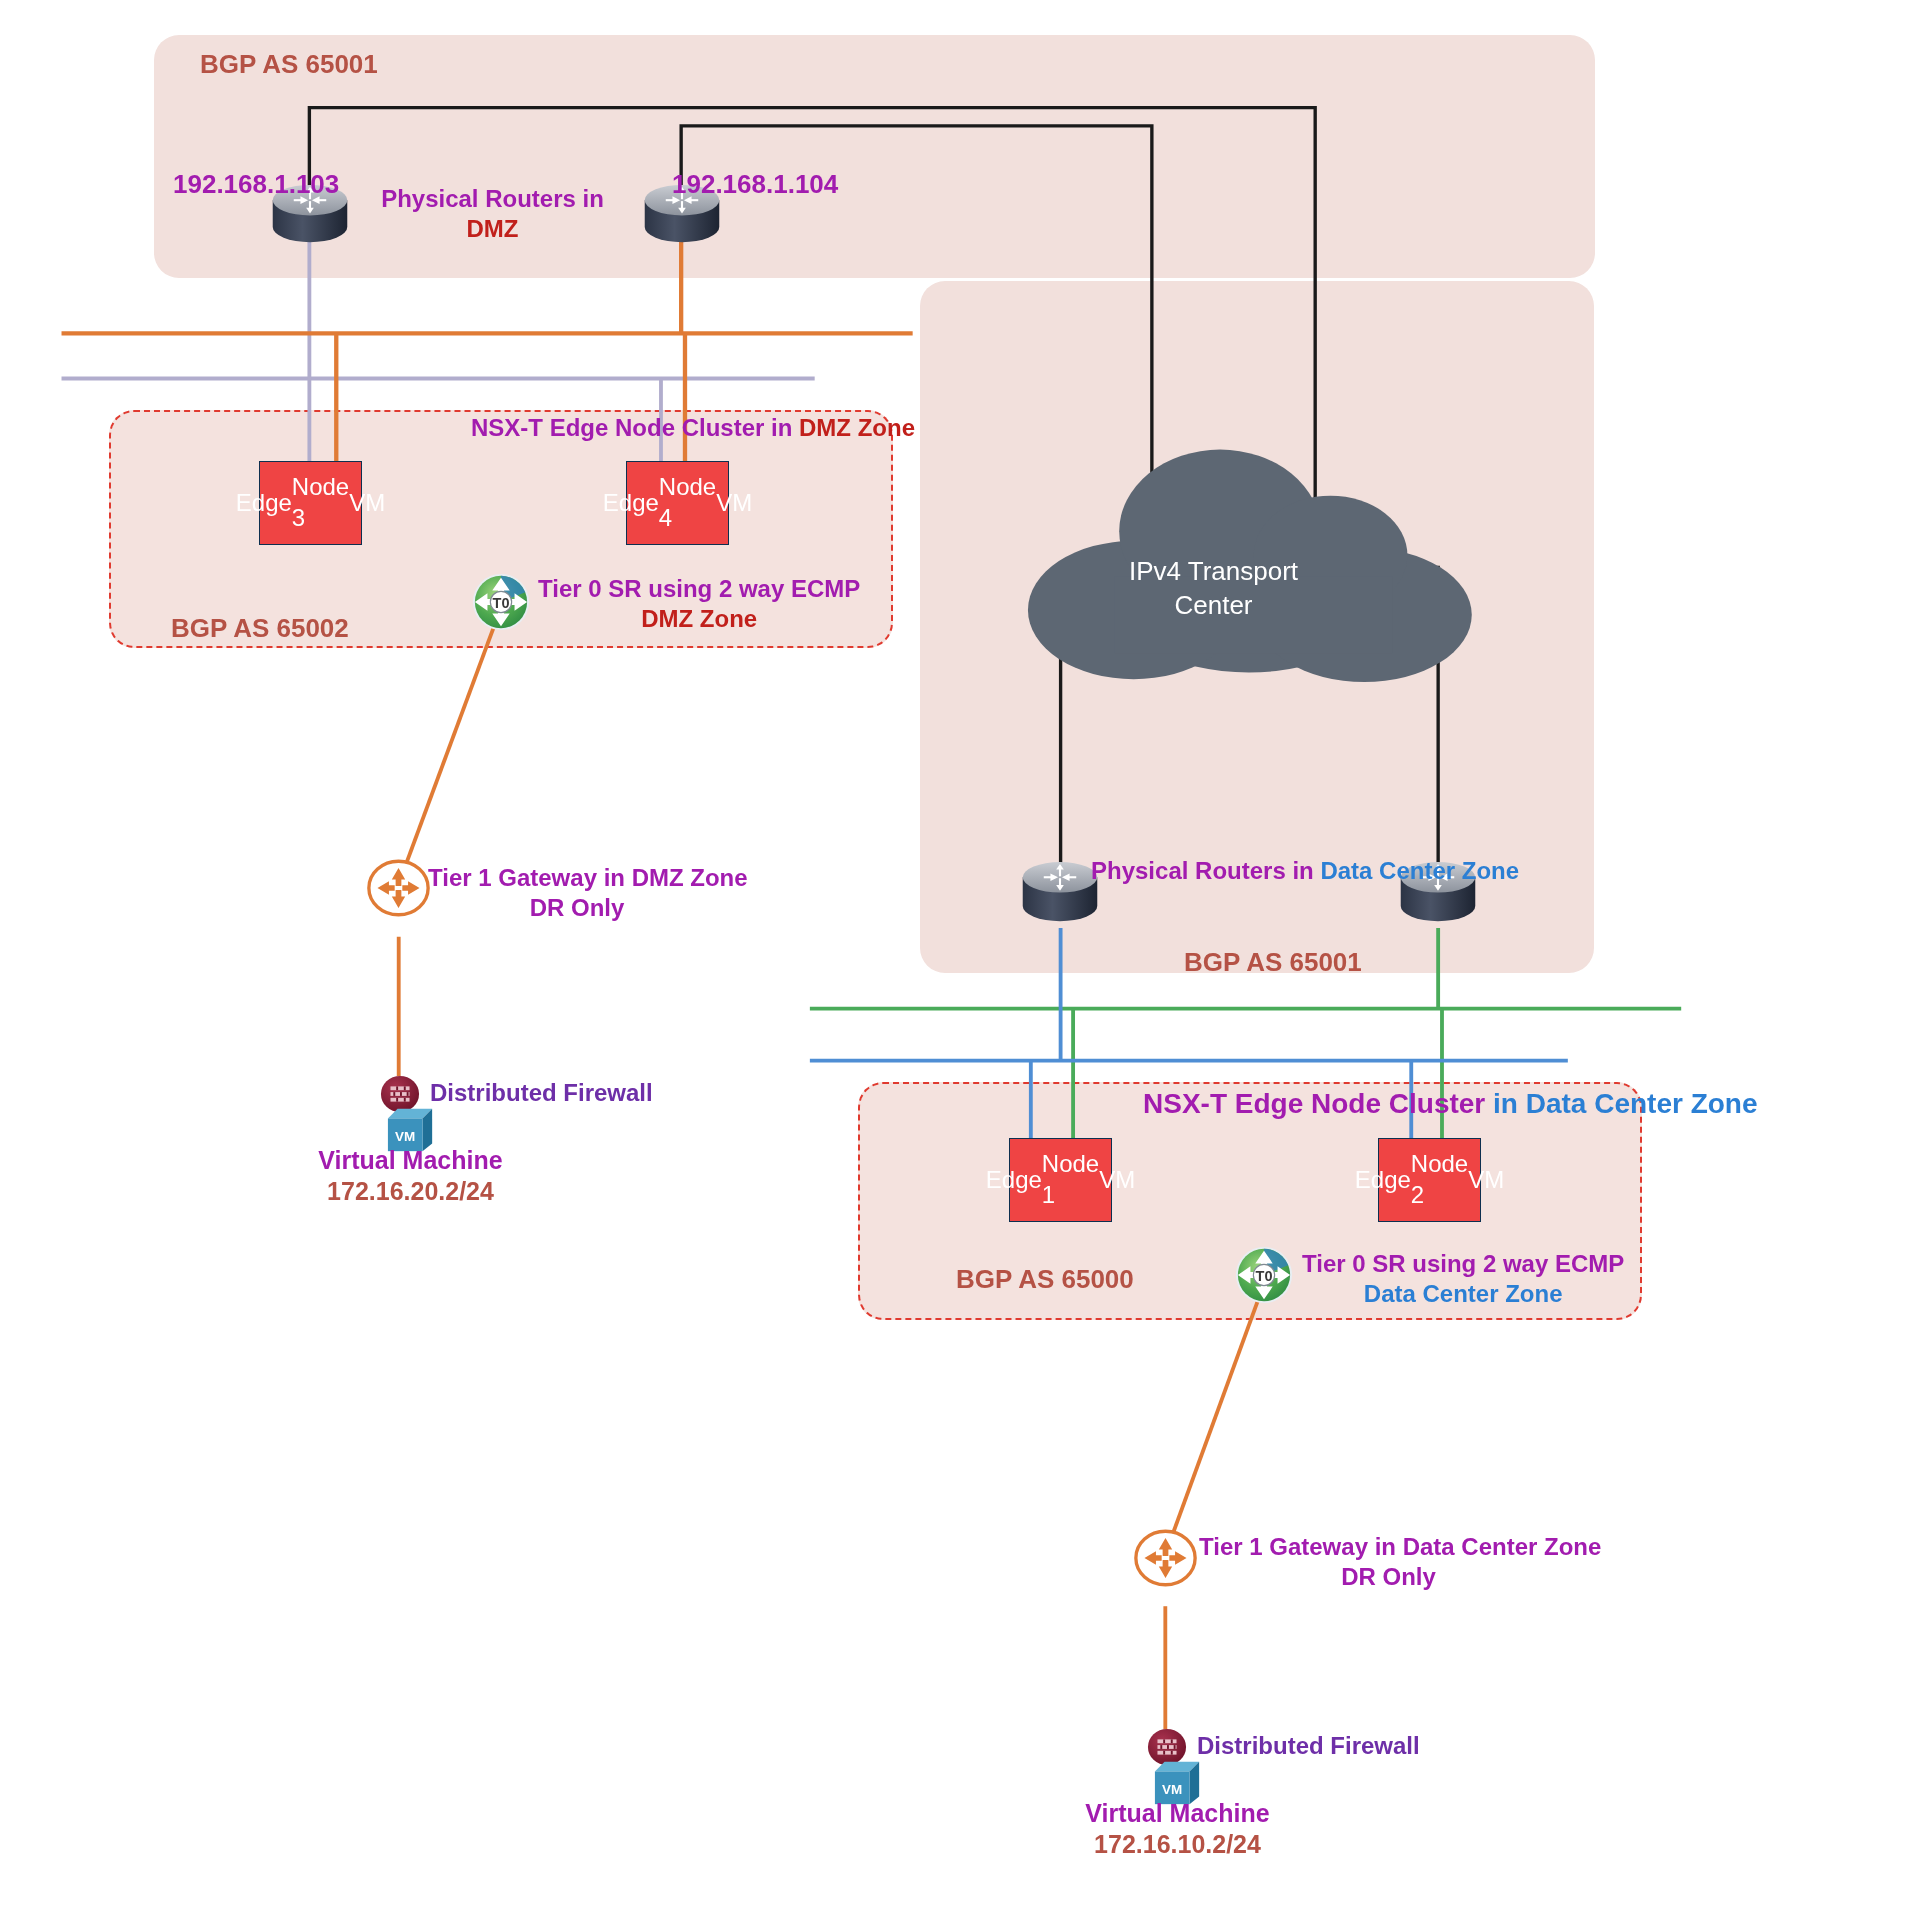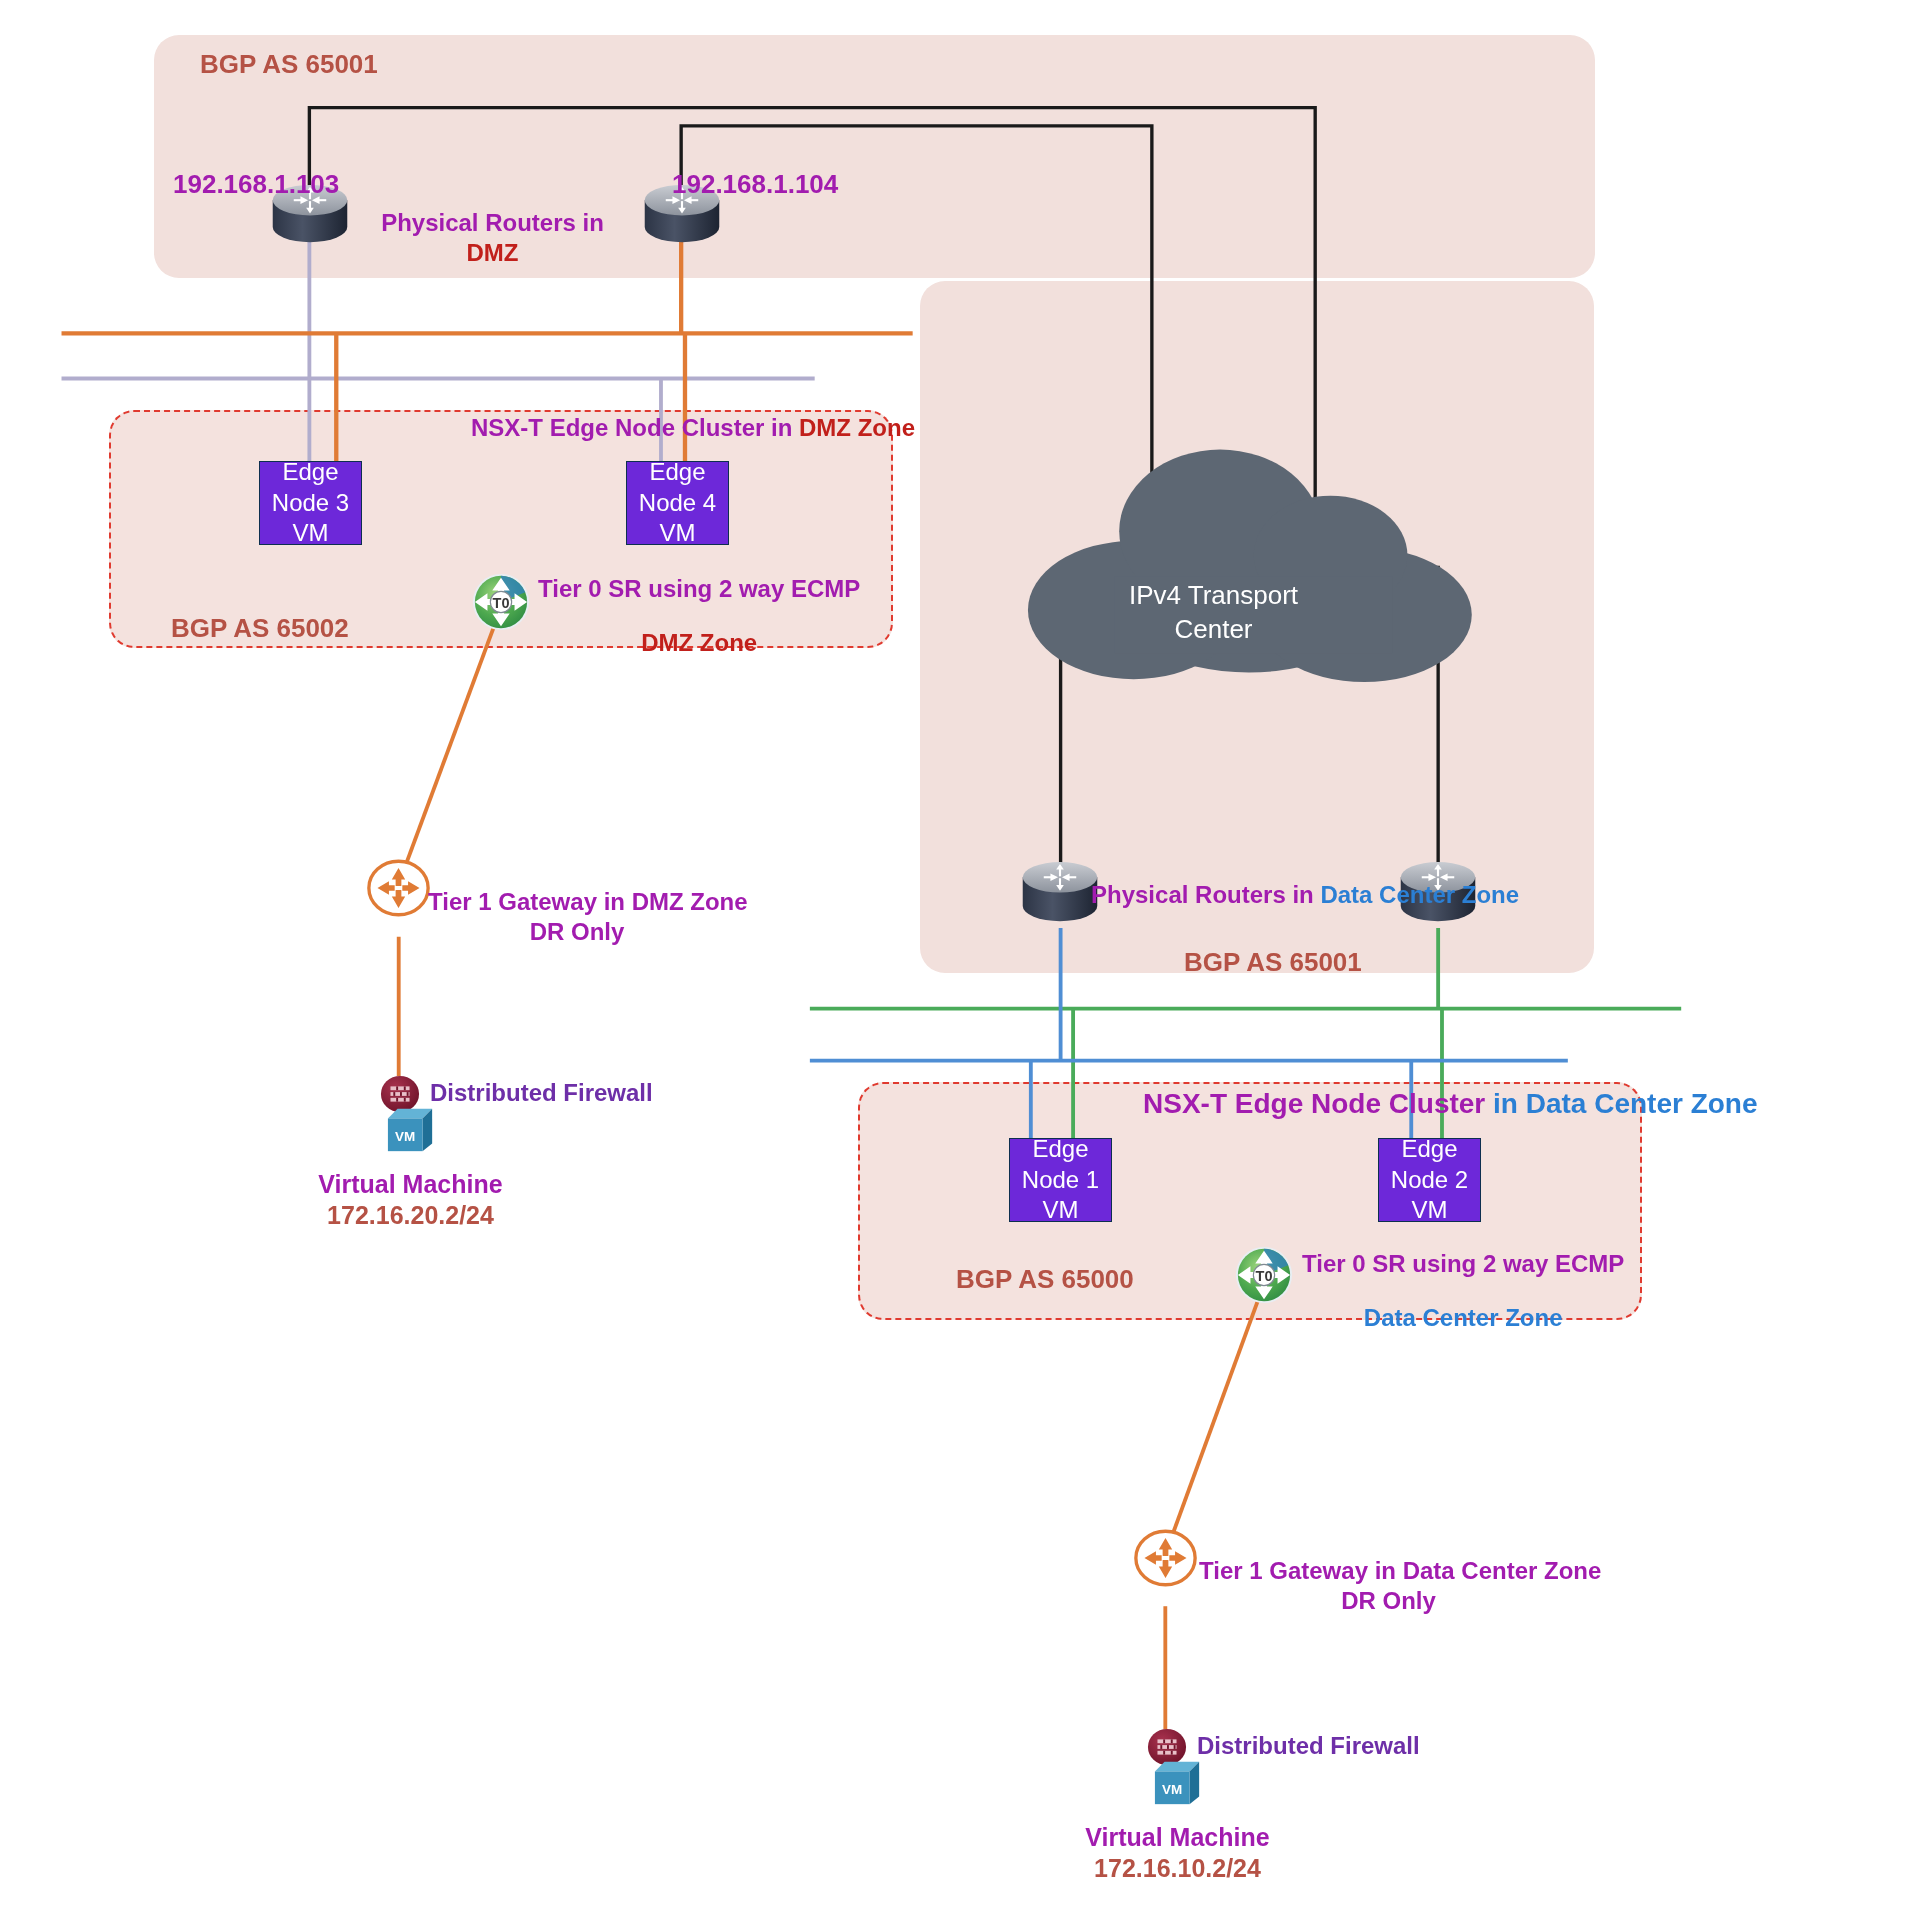--- a/index.html
+++ b/index.html
@@ -8,23 +8,23 @@
   svg.layer{position:absolute;left:0;top:0;width:1931px;height:1929px;pointer-events:none;}
   .zone-solid{position:absolute;background:#f2e0dc;border-radius:25px;}
   .zone-dashed{position:absolute;background:#f4e2de;border:2.9px dashed #e03a2f;border-radius:25px;}
   .lbl{position:absolute;white-space:nowrap;font-weight:bold;line-height:1.25;}
   .as-lbl{color:#b55245;font-size:26px;font-weight:bold;}
   .t-black{color:#a21caf;}
   .t-red{color:#c1201b;}
   .t-blue{color:#2b7fd4;}
   .t-purple{color:#6e2fa8;}
   .t-brown{color:#b55245;}
-  .ctr{text-align:center;margin-top:24px;}
-  .edge-vm{position:absolute;background:#6d28d9;border:1.9px solid #0d2f4f;color:#ffffff;
-           font-size:24px;font-weight:normal;display:flex;flex-direction:column;
+  .ctr{text-align:center;}
+  .edge-vm{position:absolute;background:#ef4444;border:1.9px solid #0d2f4f;color:#ffffff;
+           font-size:24px;font-weight:normal;display:flex;flex-direction:row;
            align-items:center;justify-content:center;line-height:1.28;}
   .node{position:absolute;}
   .cloud-txt{position:absolute;color:#ffffff;font-size:26px;font-weight:normal;
              text-align:center;line-height:1.3;white-space:nowrap;}
 </style>
 </head>
 <body>
 
 <div id="canvas">
 

